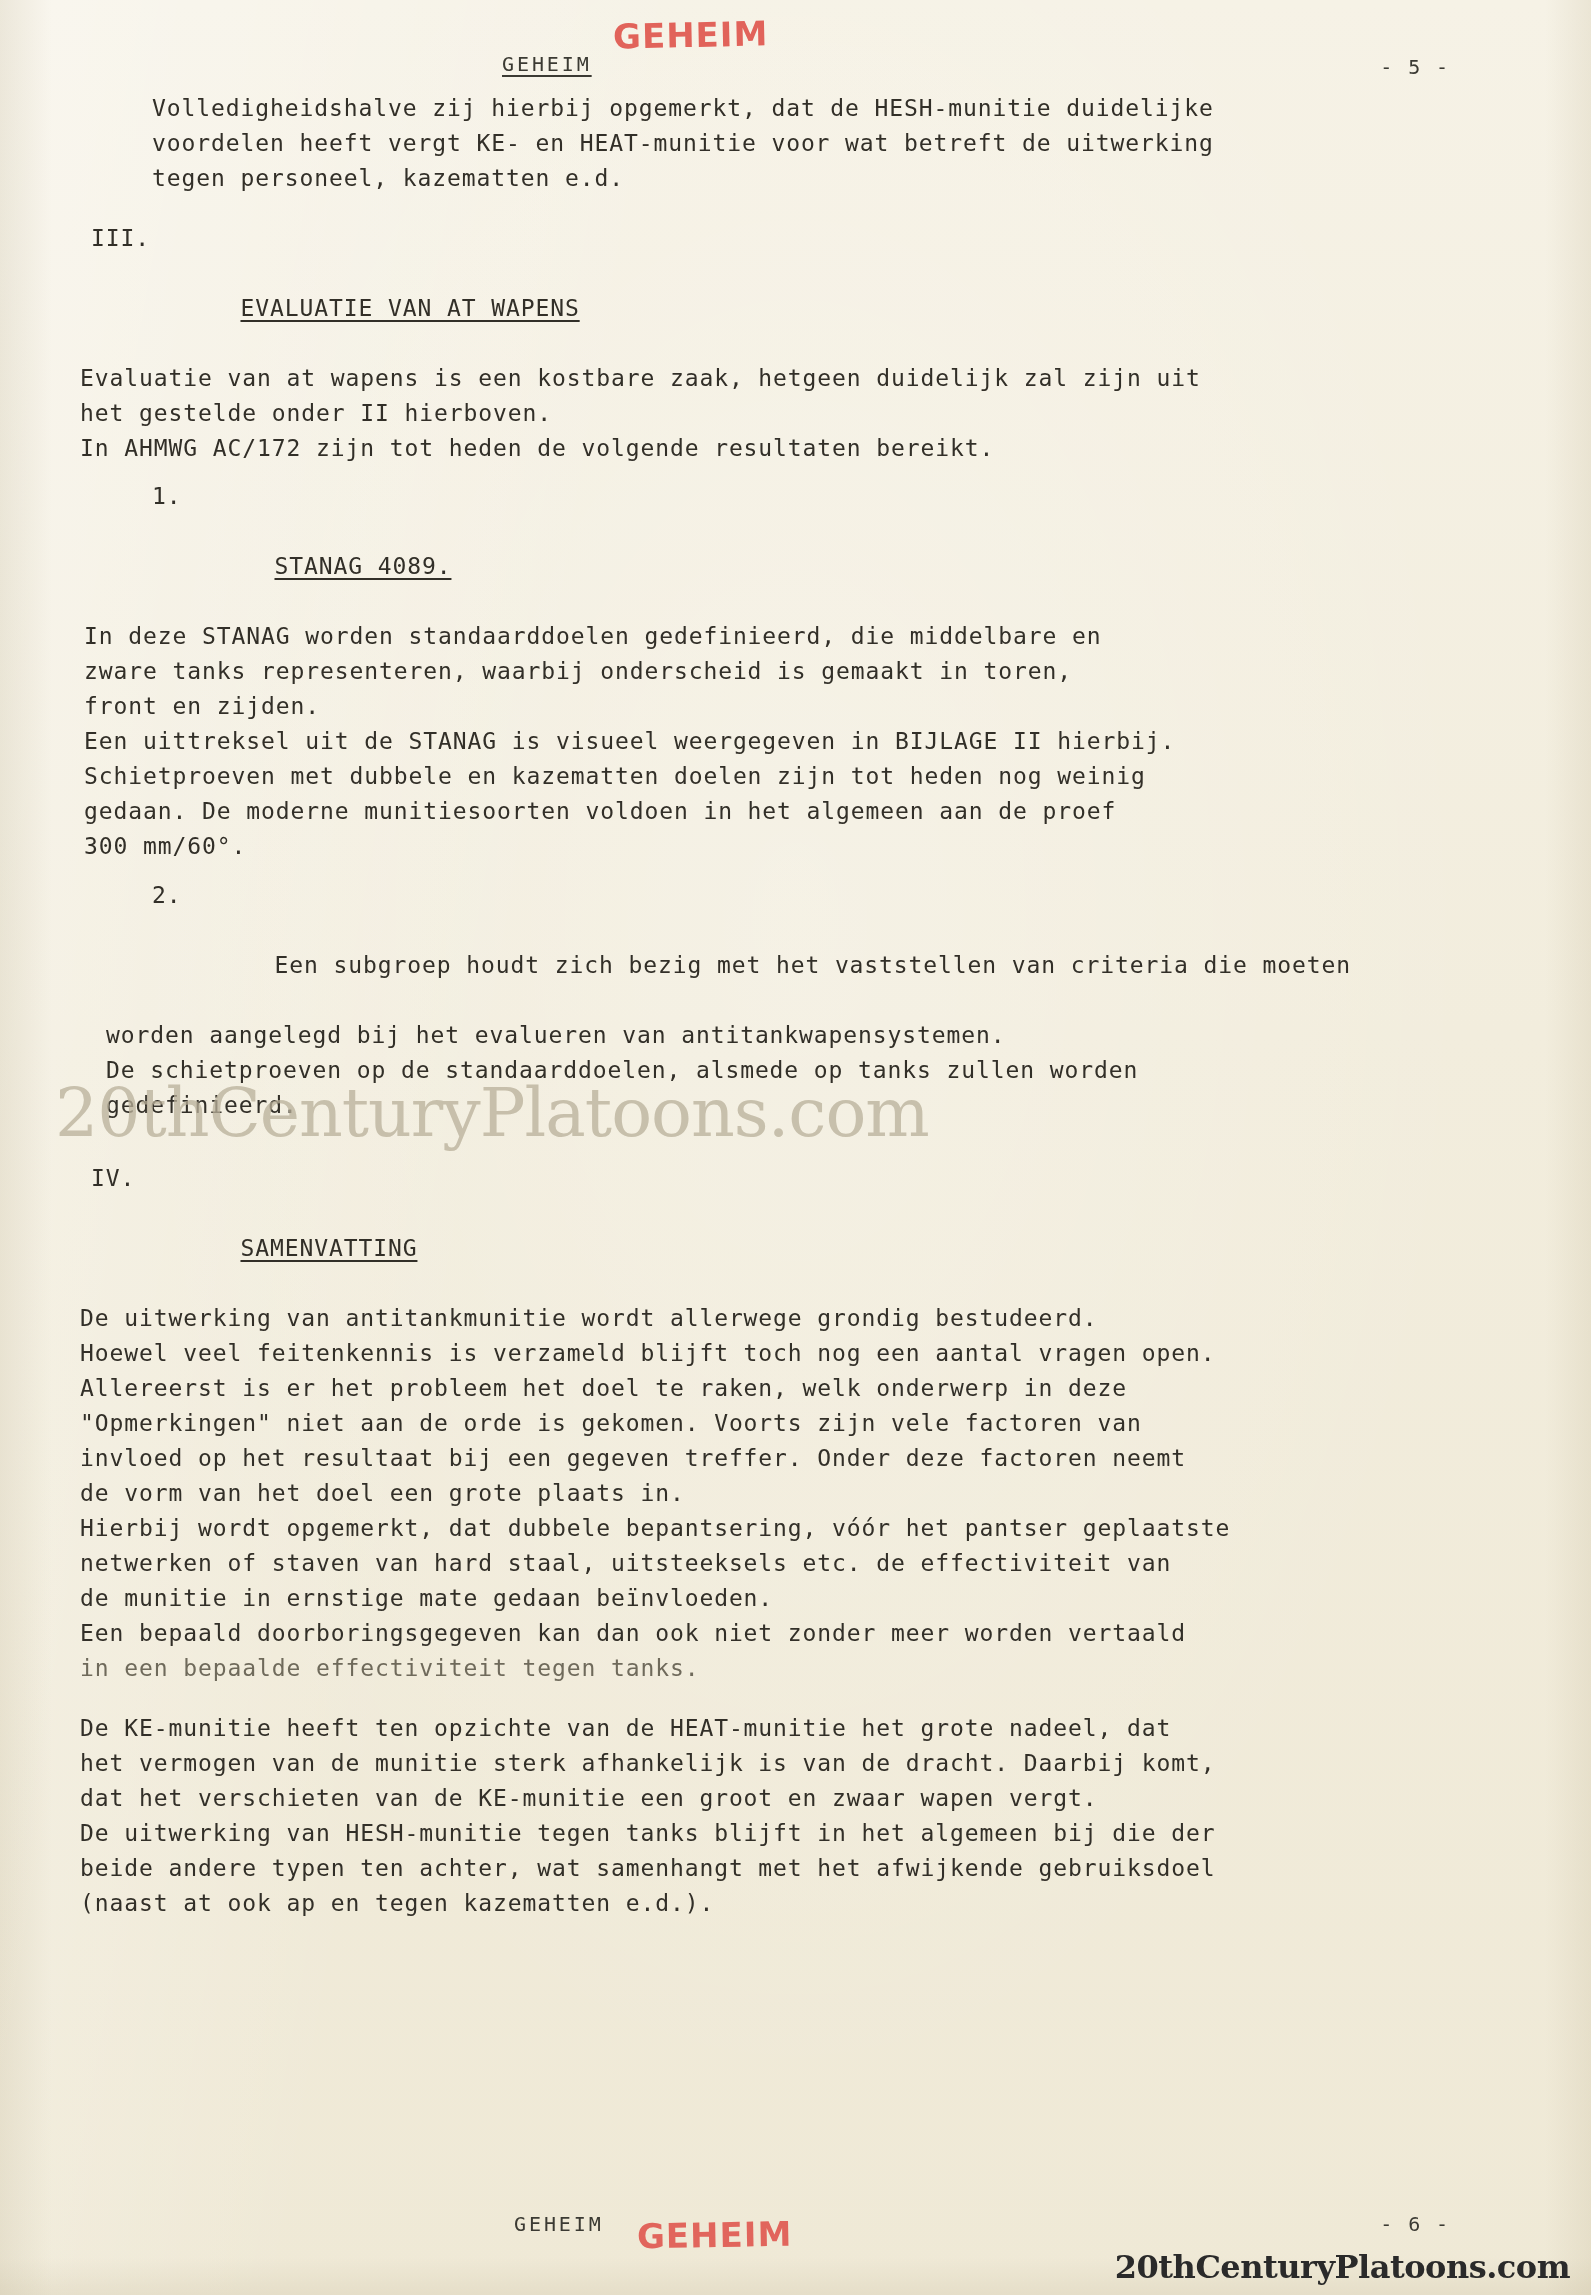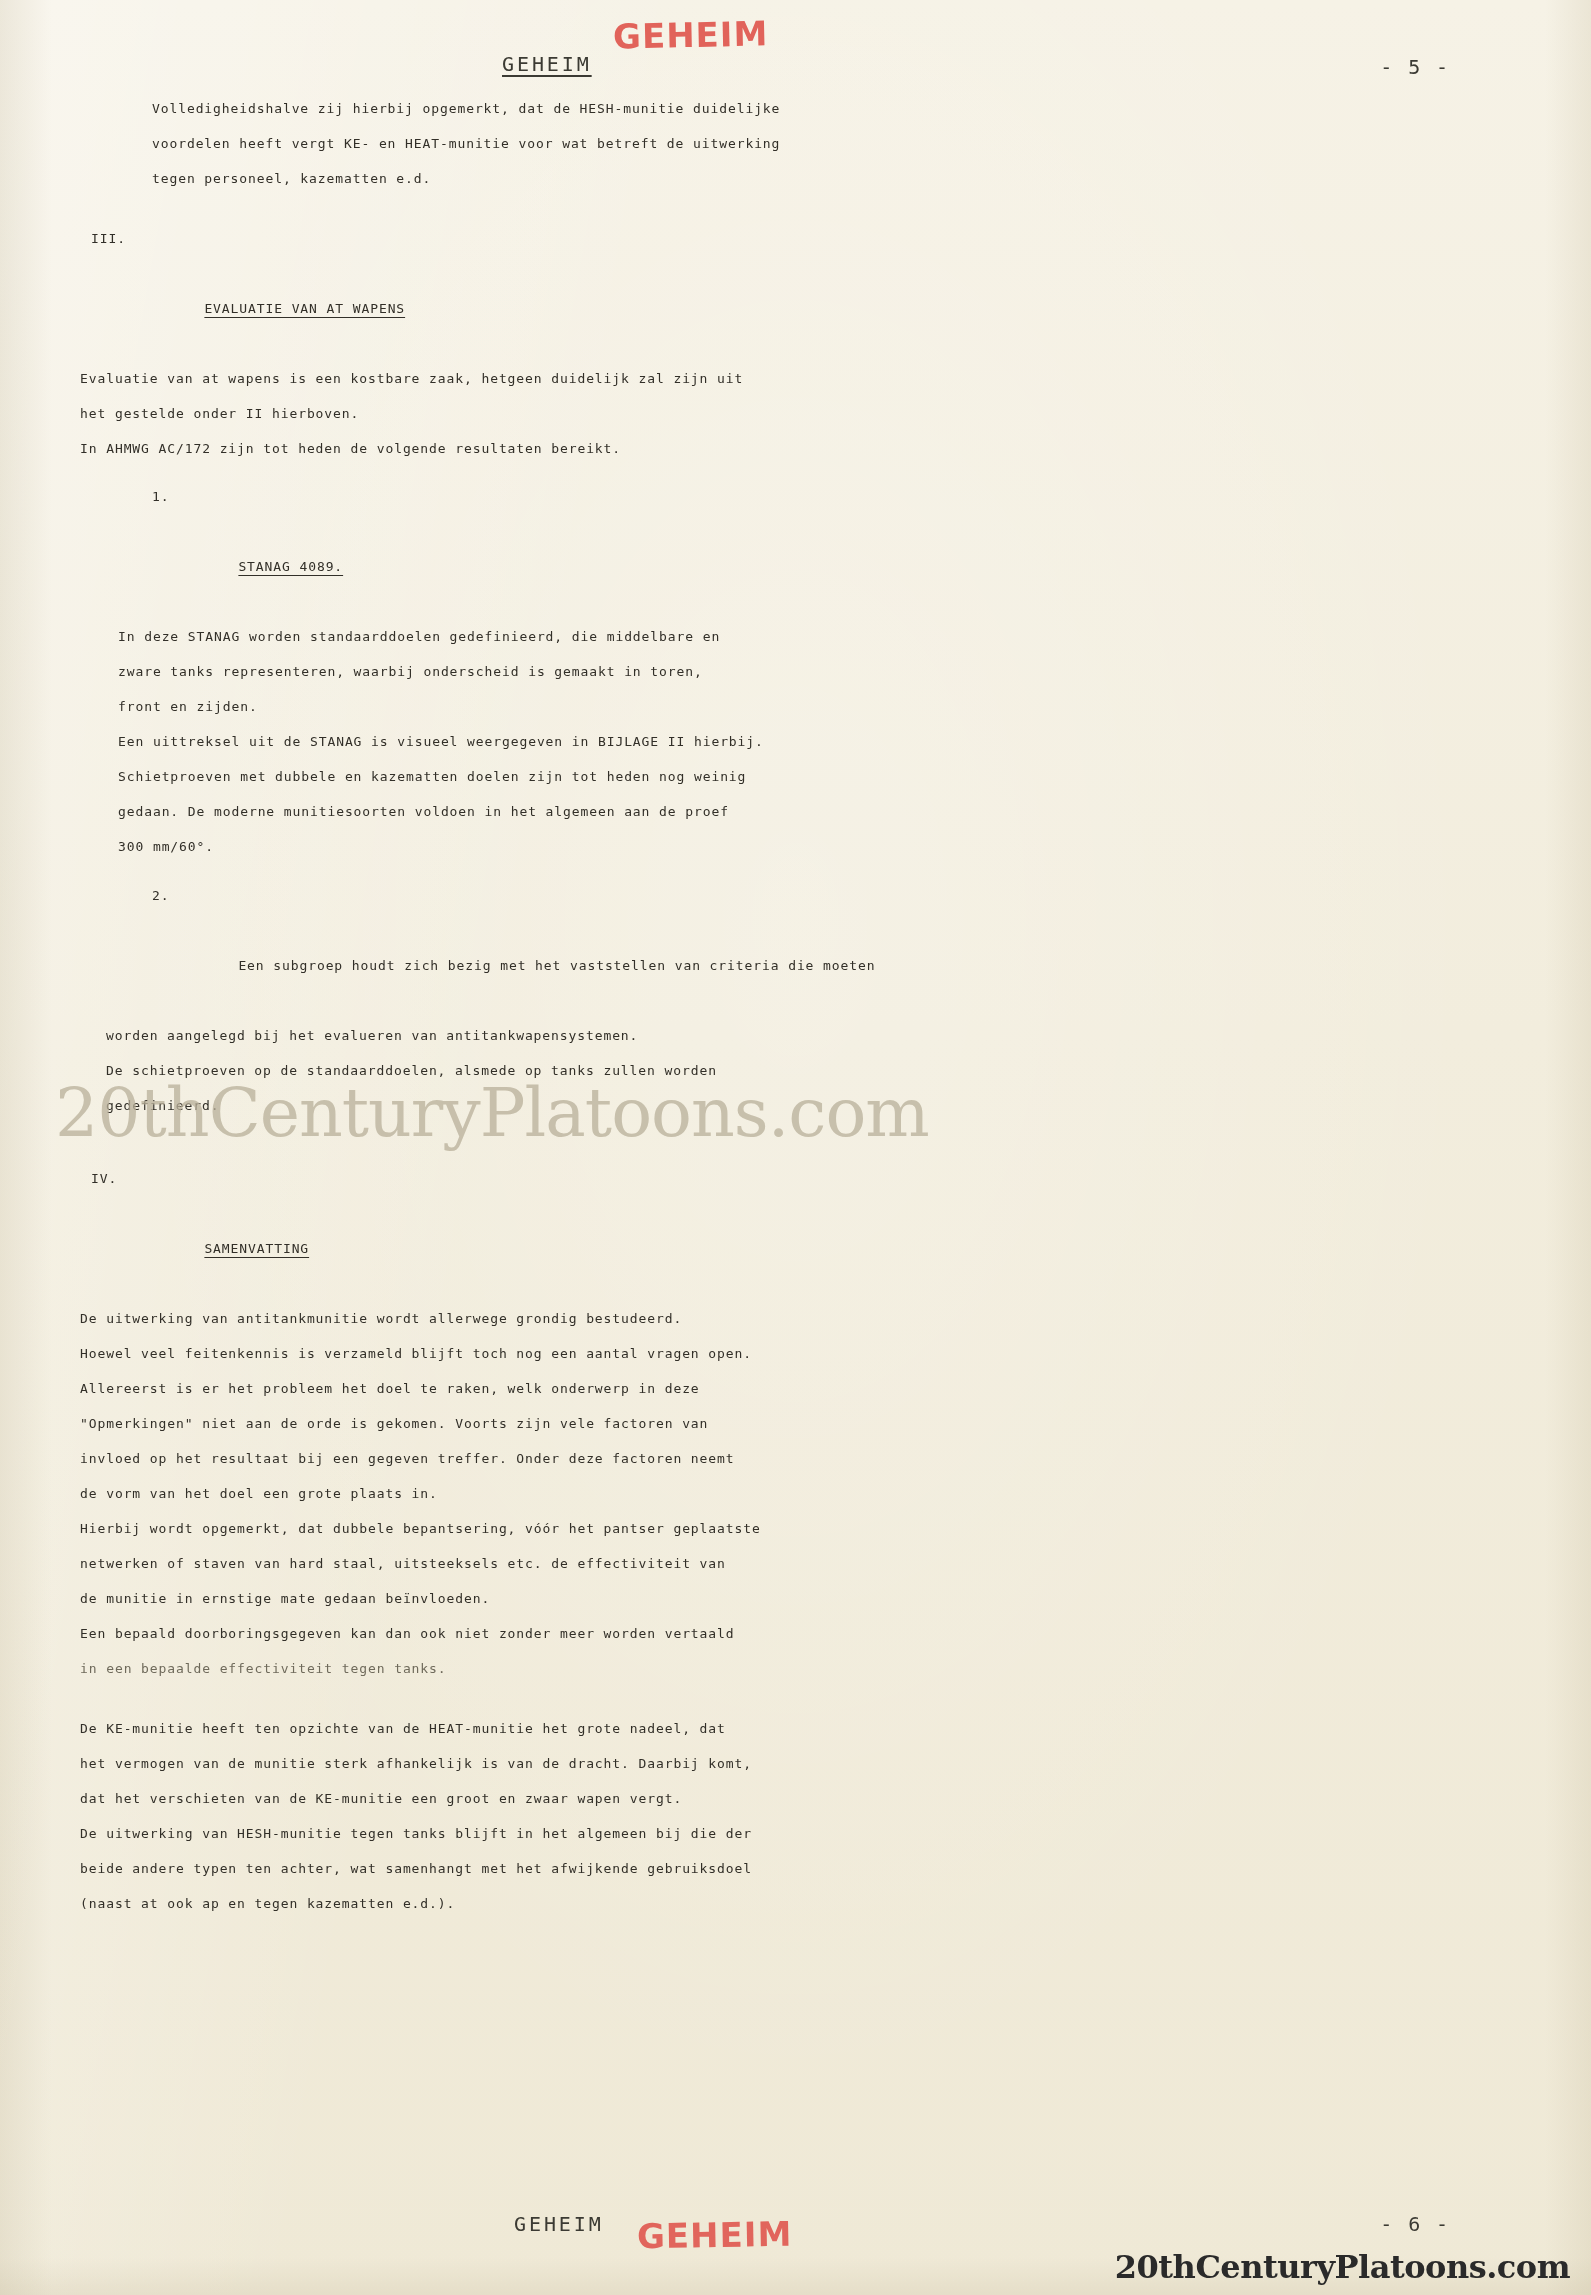--- a/index.html
+++ b/index.html
@@ -66,31 +66,31 @@
   }
 
   
   .body-area {
     position: absolute;
     left: 0;
     top: 91px;
     width: 1591px;
   }
   .line {
-    font-size: 13px;
+    font-size: 23px;
     line-height: 35px;
     color: #322f28;
     letter-spacing: 0.9px;
     white-space: pre;
   }
   .blk { margin: 0; padding: 0; }
 
   .indent-para   { padding-left: 152px; }
   .indent-sect   { padding-left: 80px; }
-  .indent-sub    { padding-left: 118px; }
+  .indent-sub    { padding-left: 84px; }
   .indent-sub2   { padding-left: 106px; }
 
   .roman-head {
     position: relative;
     padding-left: 91px;
   }
   .roman-num {
     position: absolute;
     left: 91px;
     top: 0;

